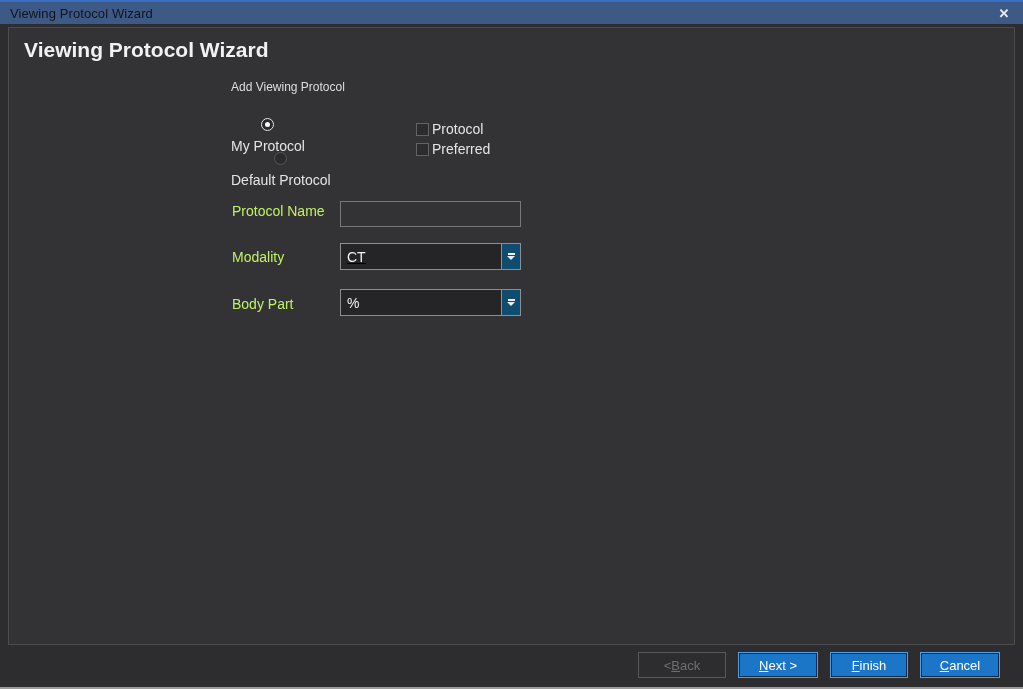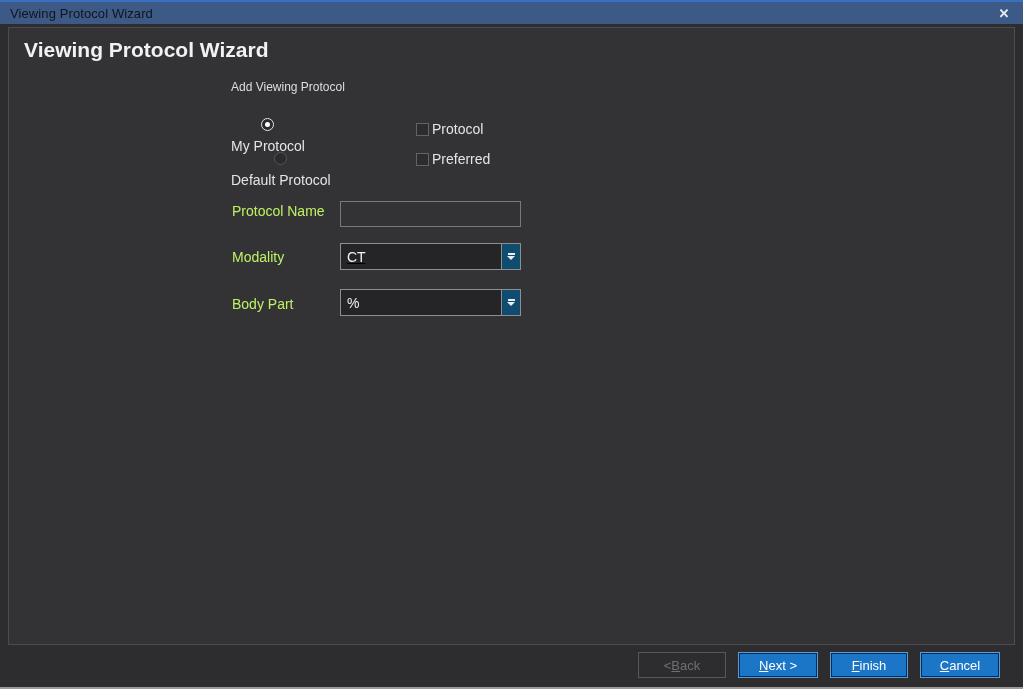--- a/index.html
+++ b/index.html
@@ -67,21 +67,21 @@
     width: 5px; height: 5px; border-radius: 50%; background: #ffffff;
   }
   .radio-label { font-size: 14px; color: #e4e4e4; }
 
   
   .check-row {
     position: absolute; display: flex; align-items: center; gap: 3px;
     cursor: pointer;
   }
   .check-row.c1 { left: 416px; top: 121px; }
-  .check-row.c2 { left: 416px; top: 151px; }
+  .check-row.c2 { left: 416px; top: 141px; }
   .check-box {
     width: 13px; height: 13px;
     border: 1px solid #636366; background: #2c2c2f;
     flex: 0 0 auto;
   }
   .check-label { font-size: 14px; color: #e4e4e4; }
 
   
   .field-label { position: absolute; font-size: 14px; color: #bef264; }
   .lbl-protocol-name { left: 232px; top: 203px; }

